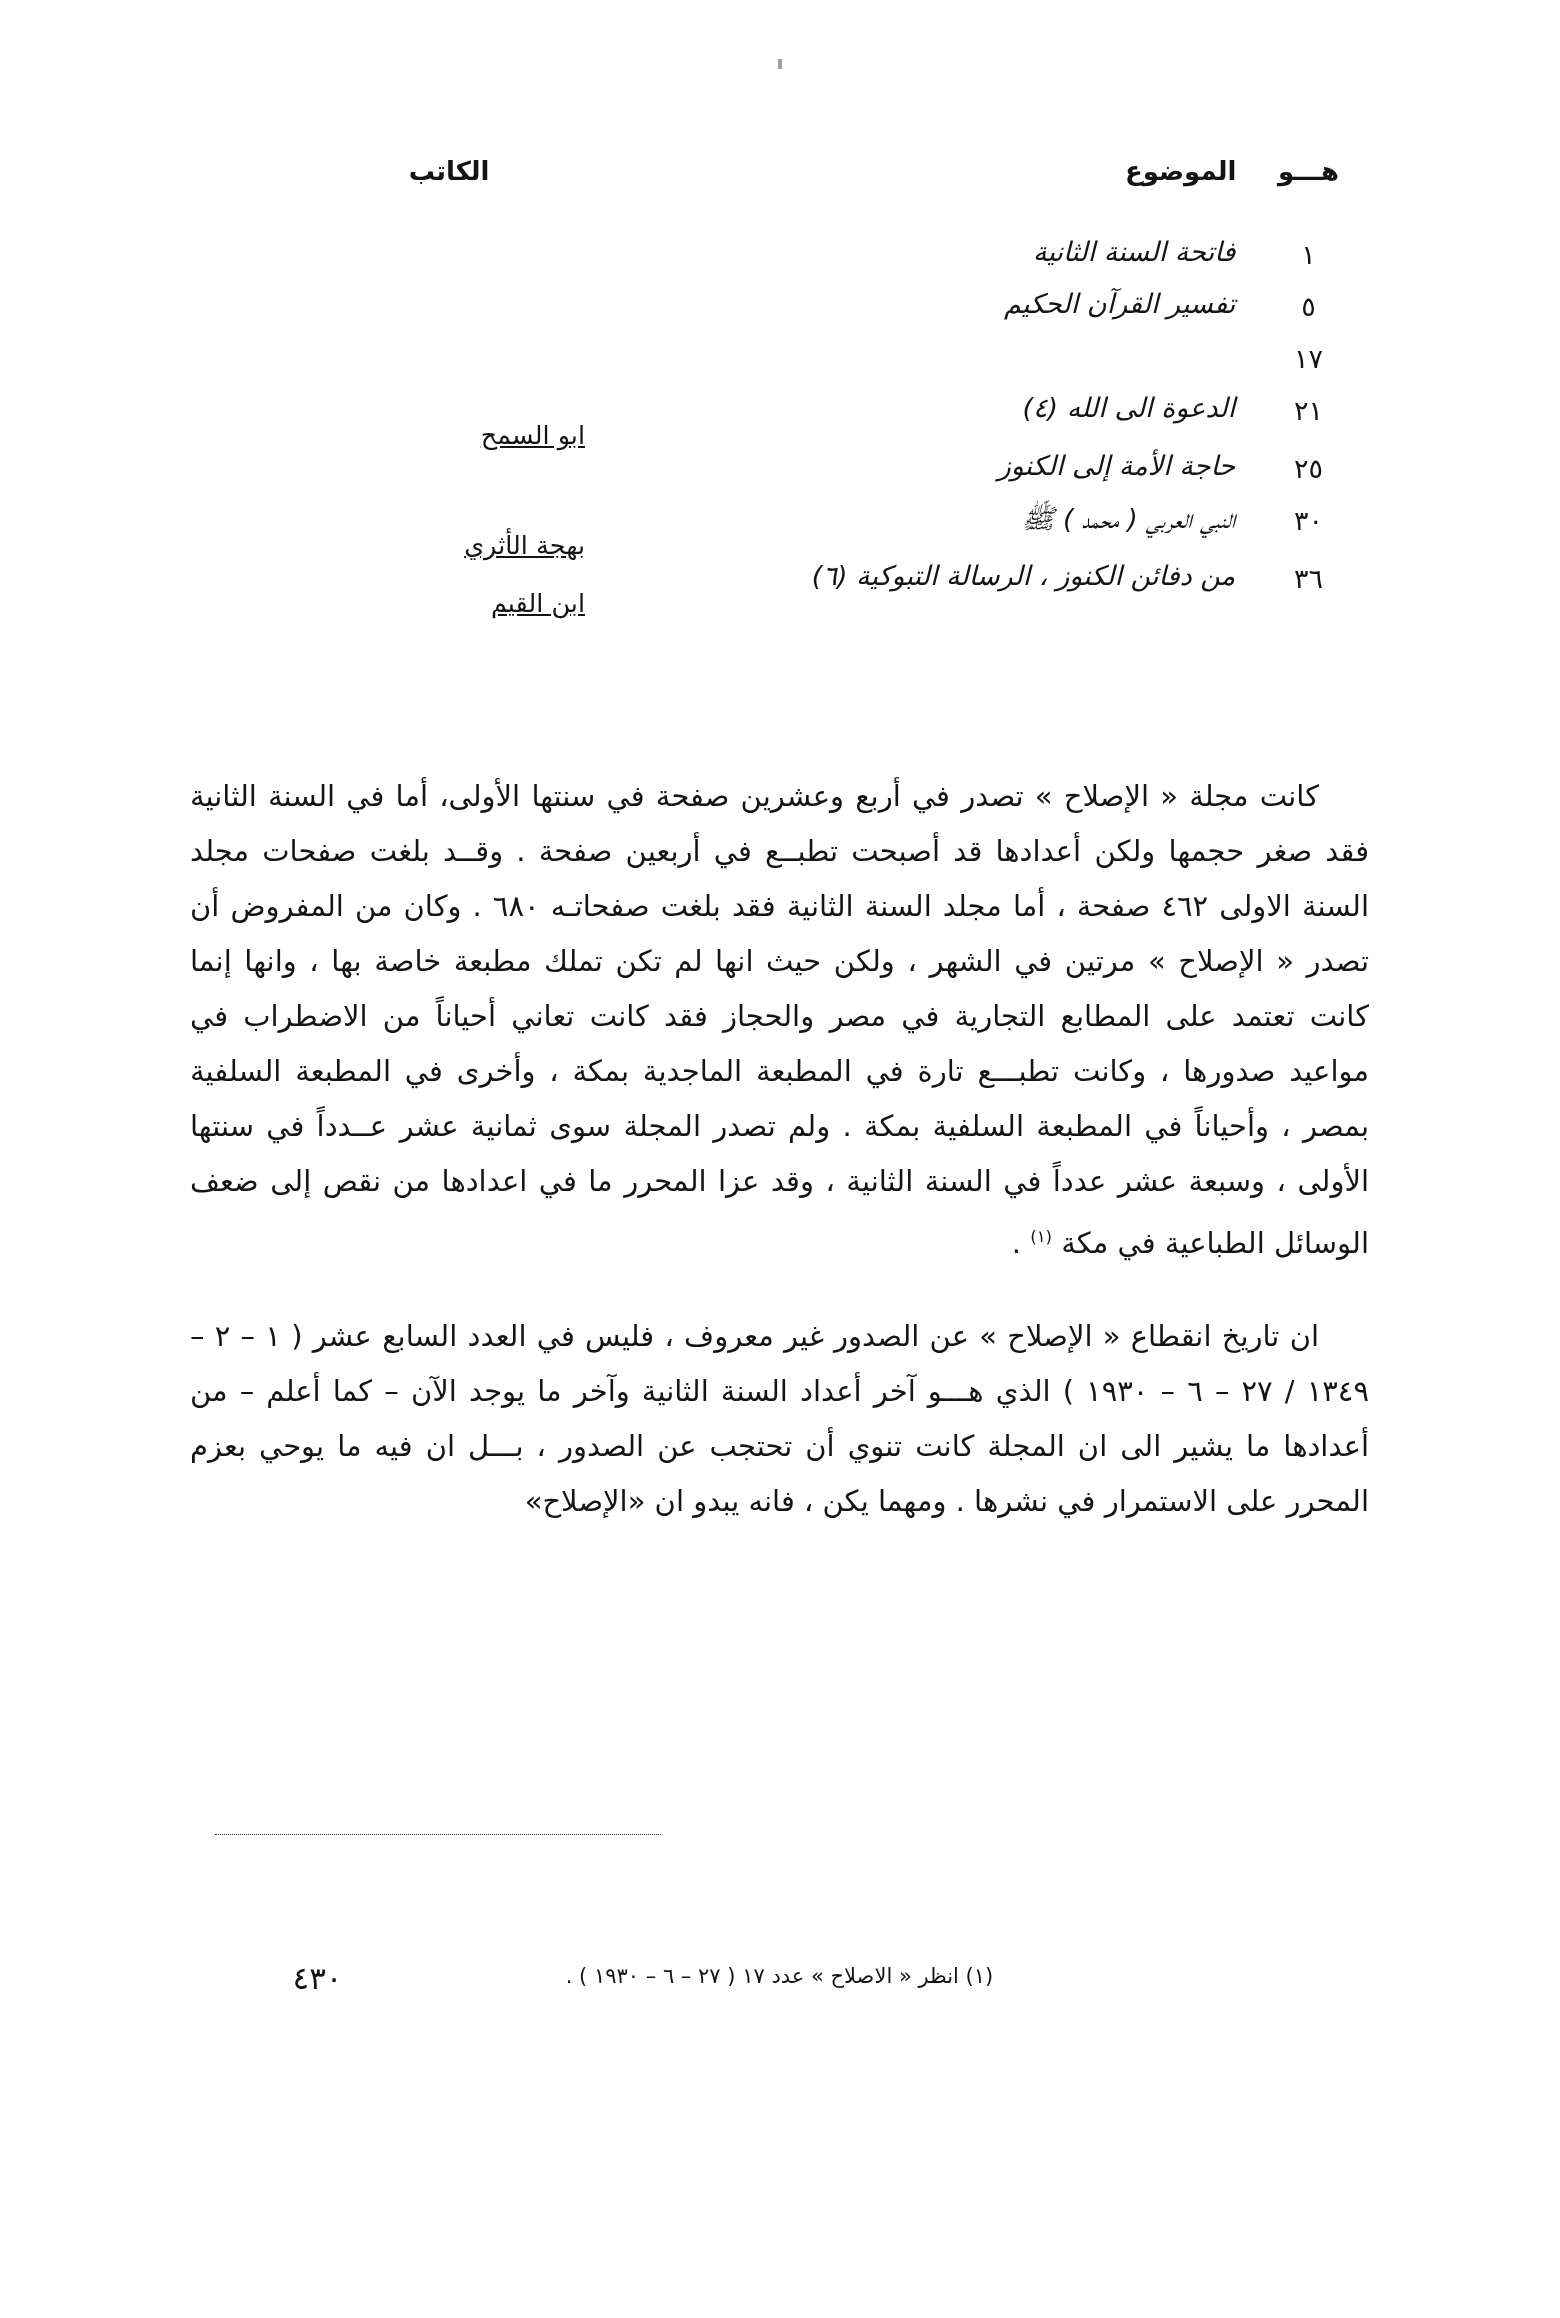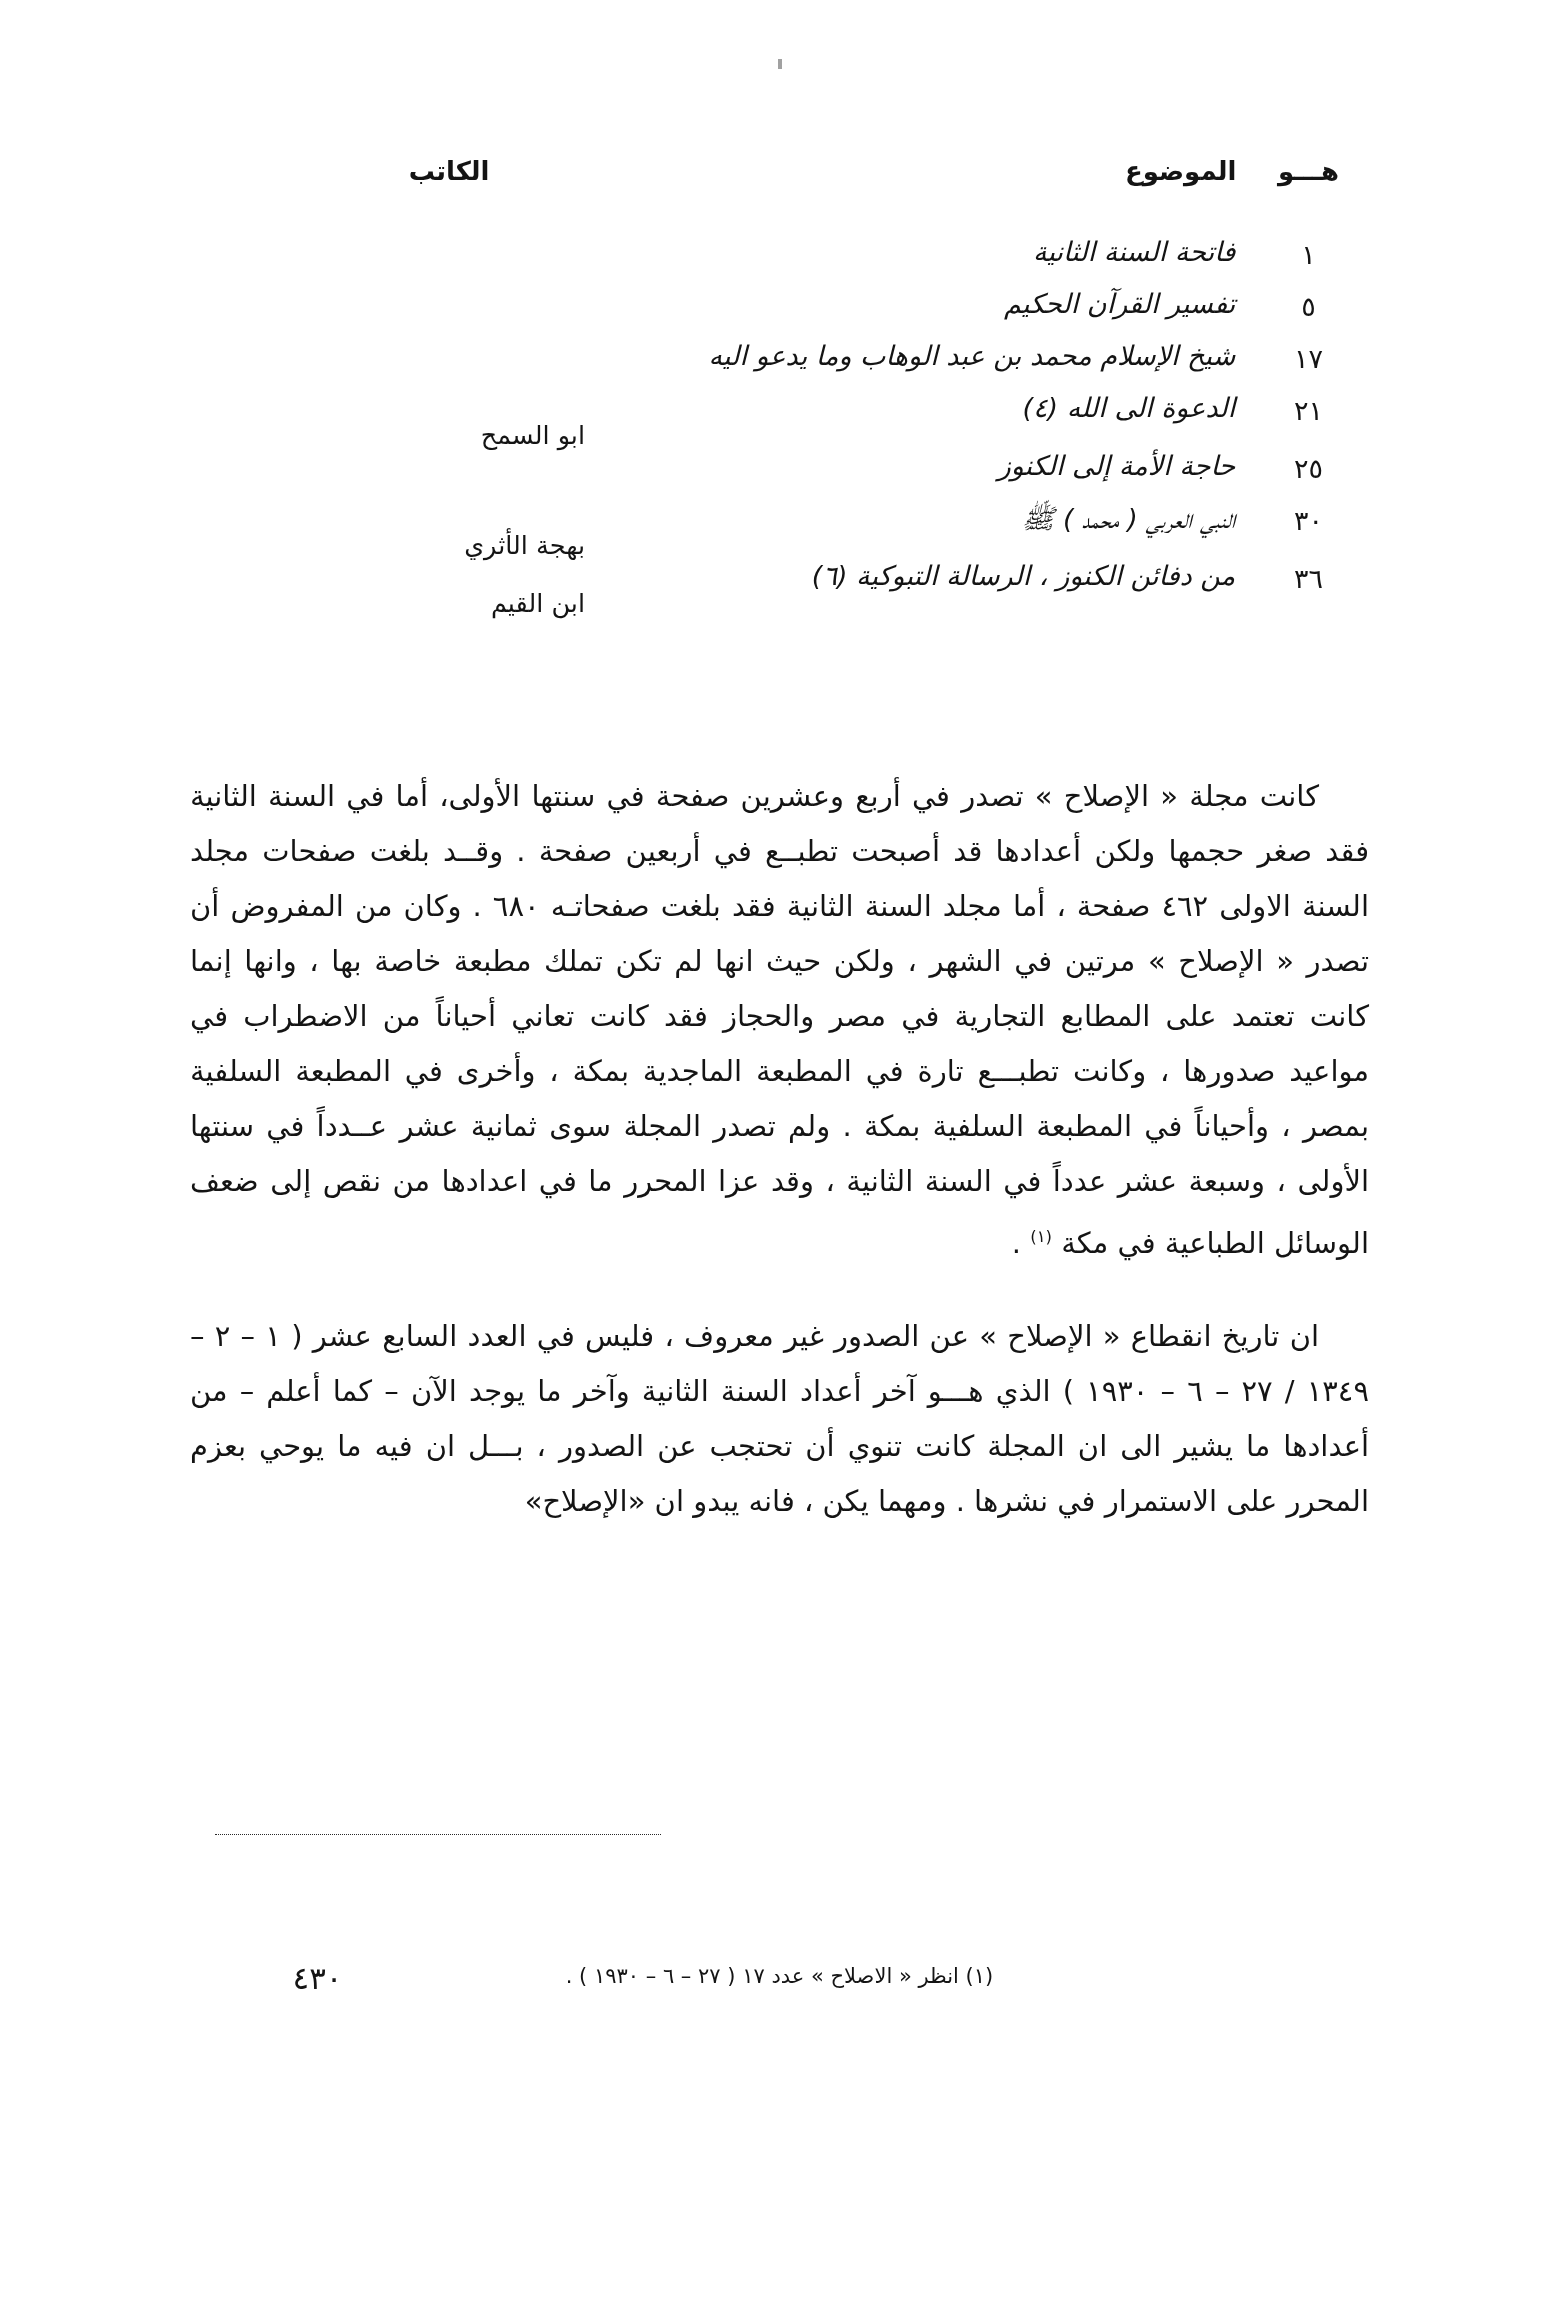--- a/index.html
+++ b/index.html
@@ -89,20 +89,21 @@
     font-style: italic;
   }
   .toc-row .c-writer {
     flex: 0 0 395px;
     text-align: right;
     font-size: 25.5px;
     padding-top: 28px;
     padding-right: 115px;
     white-space: nowrap;
     letter-spacing: 1.3px;
+    text-decoration: underline;
   }
   .toc-row .c-writer:empty {
     min-height: 0.6px;
   }
 
   
   .body {
     position: absolute;
     top: 769px;
     right: 191px;
@@ -176,21 +177,20 @@
     </div>
 
     <div class="toc-row">
       <div class="c-page">٥</div>
       <div class="c-subject">تفسير القرآن الحكيم</div>
       <div class="c-writer"></div>
     </div>
 
     <div class="toc-row">
       <div class="c-page">١٧</div>
-      <div class="c-subject">شيخ الإسلام محمد بن عبد الوهاب وما يدعو اليه</div>
       <div class="c-writer"></div>
     </div>
 
     <div class="toc-row">
       <div class="c-page">٢١</div>
       <div class="c-subject">الدعوة الى الله (٤)</div>
       <div class="c-writer">ابو السمح</div>
     </div>
 
     <div class="toc-row">

